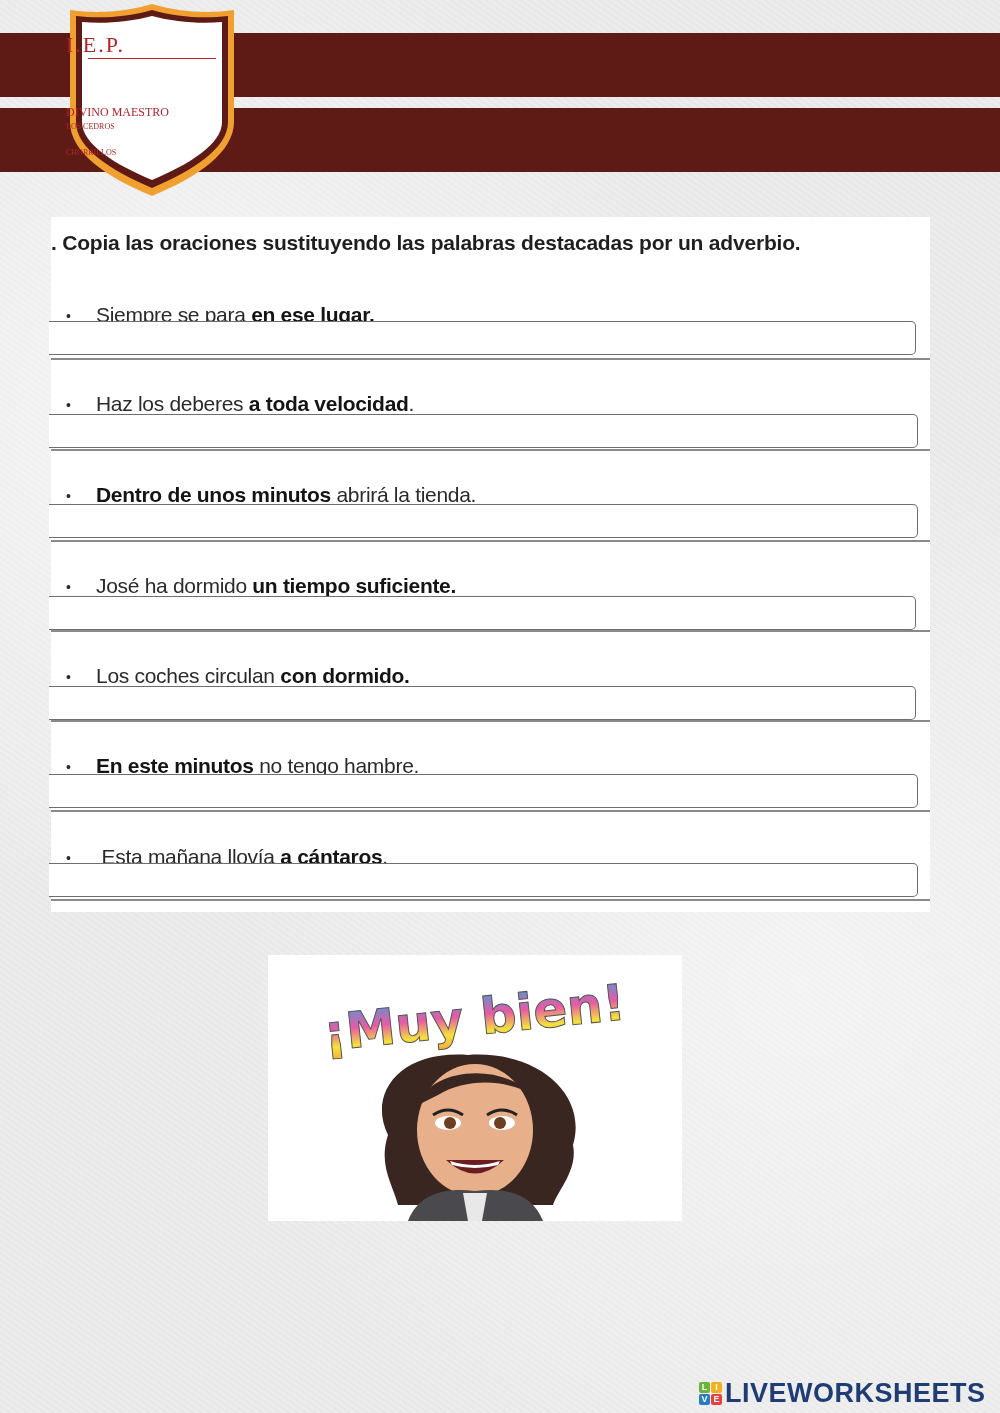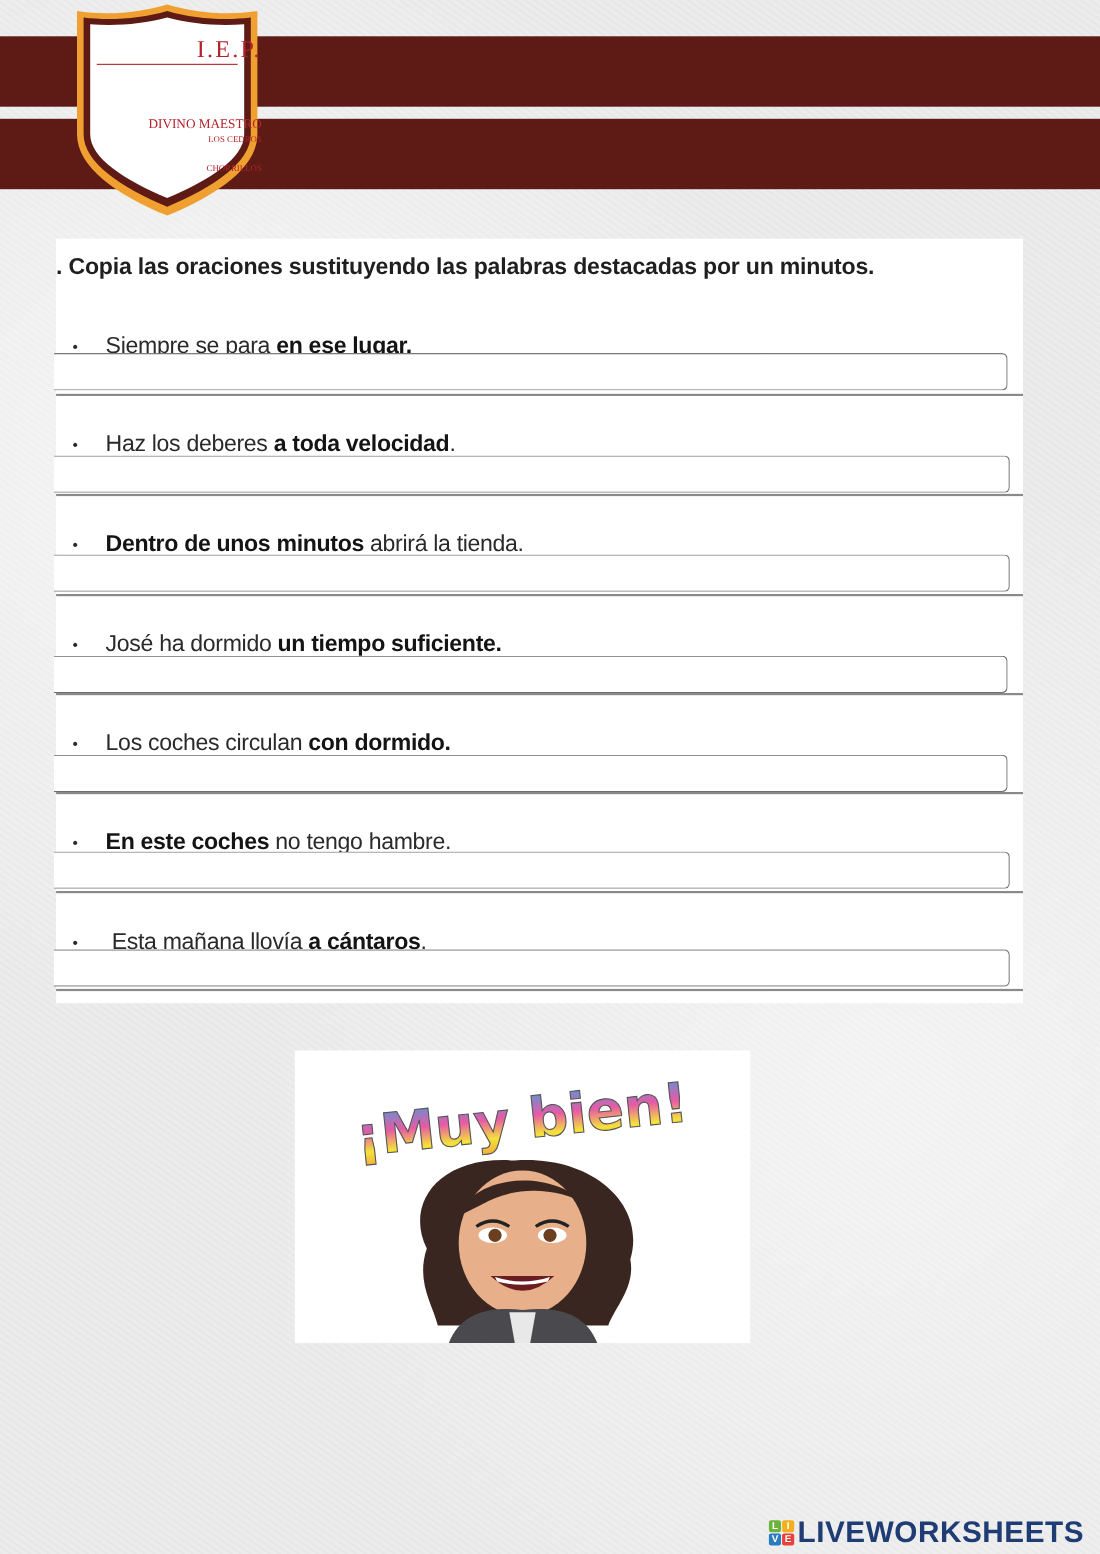--- a/index.html
+++ b/index.html
@@ -11,21 +11,21 @@
       radial-gradient(circle at 80% 70%, rgba(255,255,255,0.45) 0, rgba(255,255,255,0) 45%),
       repeating-linear-gradient(35deg, rgba(0,0,0,0.018) 0 2px, rgba(255,255,255,0.02) 2px 5px);
     font-family: "Liberation Sans", sans-serif;
   }
   .band { position: absolute; left: 0; width: 1000px; background: #5e1a14; }
   .band.top { top: 33px; height: 64px; }
   .band.bottom { top: 108px; height: 64px; }
 
   .crest { position: absolute; left: 66px; top: 2px; width: 172px; height: 196px; }
   .crest svg { width: 100%; height: 100%; display: block; }
-  .crest-text { position: absolute; left: 0; width: 100%; text-align: right; font-family: "Liberation Serif", serif; color: #b3242a; }
+  .crest-text { position: absolute; left: 0; width: 100%; text-align: left; font-family: "Liberation Serif", serif; color: #b3242a; }
   .crest-iep { top: 30px; font-size: 22px; letter-spacing: 2px; }
   .crest-name { top: 58px; font-size: 12px; margin-top: 45px; }
   .crest-rule { position: absolute; left: 22px; width: 128px; top: 56px; height: 1px; background: #b3242a; }
   .crest-mono { top: 72px; font-size: 44px; font-style: italic; line-height: 1; }
   .crest-loc1 { top: 120px; font-size: 8px; }
   .crest-loc2 { top: 146px; font-size: 8px; }
 
   .panel {
     position: absolute; left: 51px; top: 217px; width: 879px; height: 695px;
     background: #ffffff;
@@ -77,21 +77,21 @@
     <path d="M86 14 C64 20 38 22 16 20 L16 120 C16 142 48 162 86 178 C124 162 156 142 156 120 L156 20 C134 22 108 20 86 14 Z" fill="#ffffff"></path>
   </svg>
   <div class="crest-text crest-iep">I.E.P.</div>
   <div class="crest-rule"></div>
   <div class="crest-text crest-name">DIVINO MAESTRO</div>
   <div class="crest-text crest-loc1">LOS CEDROS</div>
   <div class="crest-text crest-loc2">CHORRILLOS</div>
 </div>
 
 <div class="panel">
-  <div class="instruction">. Copia las oraciones sustituyendo las palabras destacadas por un minutos.</div>
+  <div class="instruction">. Copia las oraciones sustituyendo las palabras destacadas por un adverbio.</div>
 
   <div class="item" style="top:72px">
     <div class="sentence"><span class="bullet">•</span><span>Siempre se para </span><b>en ese lugar.</b><span></span></div>
     <input class="answer" style="top: 32px;" value="">
     <div class="rule" style="top:69px"></div>
   </div>
 
   <div class="item" style="top:161px">
     <div class="sentence"><span class="bullet">•</span><span>Haz los deberes </span><b>a toda velocidad</b><span>.</span></div>
     <input class="answer" style="top: 36px; width: 869px;" value="">
@@ -110,21 +110,21 @@
     <div class="rule" style="top:70px"></div>
   </div>
 
   <div class="item" style="top:433px">
     <div class="sentence"><span class="bullet">•</span><span>Los coches circulan </span><b>con dormido.</b><span></span></div>
     <input class="answer" style="top: 36px;" value="">
     <div class="rule" style="top:70px"></div>
   </div>
 
   <div class="item" style="top:523px">
-    <div class="sentence"><span class="bullet">•</span><span></span><b>En este coches</b><span> no tengo hambre.</span></div>
+    <div class="sentence"><span class="bullet">•</span><span></span><b>En este minutos</b><span> no tengo hambre.</span></div>
     <input class="answer" style="top: 34px; width: 869px;" value="">
     <div class="rule" style="top:70px"></div>
   </div>
 
   <div class="item" style="top:614px">
     <div class="sentence"><span class="bullet">•</span><span> Esta mañana llovía </span><b>a cántaros</b><span>.</span></div>
     <input class="answer" style="top: 32px; width: 869px;" value="">
     <div class="rule" style="top:68px"></div>
   </div>
 </div>

